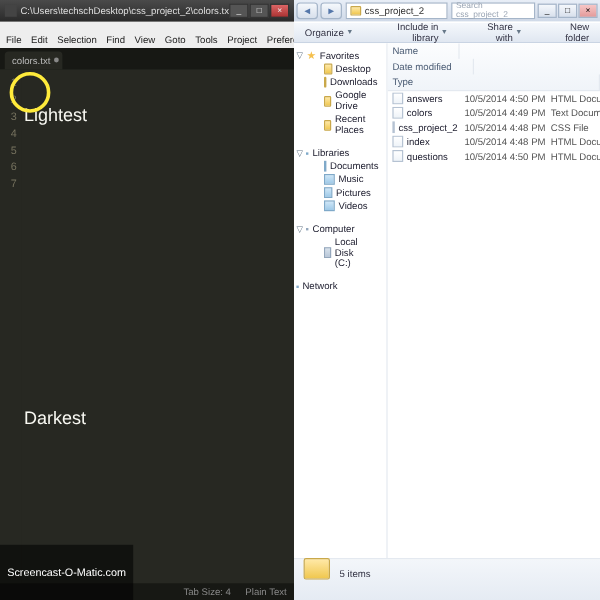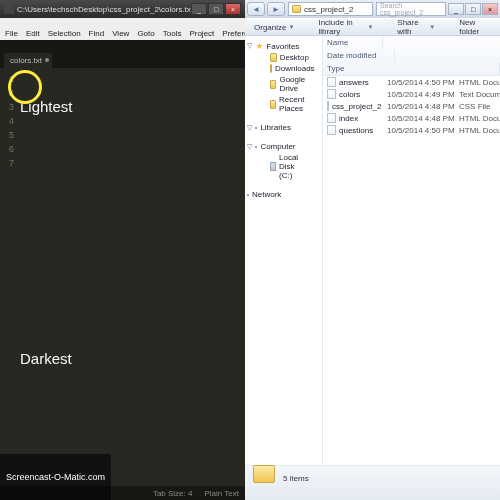--- a/index.html
+++ b/index.html
@@ -9,40 +9,40 @@
 
 
 .st-titlebar { height: 18px; background: linear-gradient(#4a4a4a,#2a2a2a); display: flex; align-items: center; padding: 0 4px; font-size: 8px; color: #ddd; }
 .st-titlebar .icon { width: 10px; height: 10px; background: #444; margin-right: 3px; }
 .st-titlebar .title { flex: 1; overflow: hidden; white-space: nowrap; }
 .win-btns { display: flex; gap: 1px; }
 .win-btn { width: 16px; height: 12px; background: #555; border: 1px solid #333; font-size: 7px; display:flex; align-items:center; justify-content:center; color:#eee; cursor:pointer;}
 .win-btn.close { background: linear-gradient(#d66,#a33); }
 .st-menubar { height: 14px; background: #eee; display: flex; align-items: flex-start; padding: 11px 2px; font-size: 8px; color: #222; gap: 2px; }
 .st-menubar span { padding: 0 3px; cursor: pointer; }
-.st-tabbar { height: 28px; background: #171814; display: flex; align-items: flex-end; padding-left: 4px; }
+.st-tabbar { height: 18px; background: #171814; display: flex; align-items: flex-end; padding-left: 4px; }
 .st-tab { background: #272822; color: #bbb; font-size: 8px; padding: 3px 10px 3px 6px; border-radius: 3px 3px 0 0; position: relative; cursor:pointer; }
 .st-tab .dot { position: absolute; right: 3px; top: 5px; width: 4px; height: 4px; border-radius: 50%; background: #888; }
 .st-editor { flex: 1; display: flex; background: #272822; position: relative; }
 .gutter { width: 18px; background: #272822; color: #75715e; font-size: 9px; text-align: right; padding: 4px 4px 0 0; font-family: Consolas, monospace; line-height: 14px; }
 .code { flex: 1; color: #f8f8f2; font-size: 15px; font-family: Consolas, monospace; padding: 4px 0 0 2px; line-height: 14px; white-space: pre; }
 .yellow-circle { position: absolute; left: 8px; top: 2px; width: 34px; height: 34px; border: 3px solid #ffeb3b; border-radius: 50%; pointer-events: none; }
 .st-status { height: 14px; background: #171814; color: #888; font-size: 8px; display: flex; align-items: center; justify-content: flex-end; padding: 0 6px; gap: 12px; }
 
 
 .ex-titlebar { height: 18px; background: linear-gradient(#e8eef7,#cfd9e8); display: flex; align-items: center; font-size: 8px; padding: 0 2px; }
 .ex-nav { display: flex; gap: 2px; align-items: center; }
 .ex-navbtn { width: 18px; height: 14px; background: linear-gradient(#f5f8fc,#d8e0ec); border: 1px solid #a5b5c9; border-radius: 3px; display:flex;align-items:center;justify-content:center;font-size:8px;color:#5577aa;cursor:pointer; }
 .ex-addr { flex: 1; margin: 0 3px; height: 14px; background: #fff; border: 1px solid #a5b5c9; display: flex; align-items: center; padding: 0 3px; font-size: 8px; color: #333; gap:3px; }
 .folder-ico { width:9px; height:8px; background: linear-gradient(#ffe9a8,#f0c74e); border:1px solid #c9a84a; border-radius:1px; display:inline-block; }
 .ex-search { width: 70px; height: 14px; background: #fff; border: 1px solid #a5b5c9; font-size: 7px; color: #99a4b3; padding: 0 3px; display:flex; align-items:center; }
 .ex-winbtns { display:flex; gap:1px; margin-left:2px;}
 .ex-winbtn { width:16px; height:12px; background:linear-gradient(#f5f8fc,#d8e0ec); border:1px solid #a5b5c9; font-size:7px; display:flex;align-items:center;justify-content:center;cursor:pointer;}
 .ex-winbtn.close{ background:linear-gradient(#f7c7c7,#e39a9a);}
-.ex-toolbar { height: 18px; background: linear-gradient(#f5f8fc,#e0e7f1); border-top:1px solid #fff; border-bottom: 1px solid #c9d4e3; display: flex; align-items: center; font-size: 8px; color: #334; padding: 0 4px; gap: 14px; }
+.ex-toolbar { height: 18px; background: linear-gradient(#f5f8fc,#e0e7f1); border-top:1px solid #fff; border-bottom: 1px solid #c9d4e3; display: flex; align-items: center; font-size: 8px; color: #334; padding: 0 4px; gap: 14px; text-align: right; }
 .ex-toolbtn { padding: 1px 5px; cursor:pointer; display:flex; align-items:center; gap:2px; }
 .ex-toolbtn .chev{ font-size:6px; color:#678; }
 .ex-body { flex: 1; display: flex; background: #fff; overflow:hidden; }
 .ex-side { width: 78px; border-right: 1px solid #e4e9f0; padding: 4px 2px; font-size: 8px; color: #223; }
 .ex-group { margin-bottom: 8px; }
 .ex-group-h { display: flex; align-items: center; gap: 3px; padding: 1px 0; cursor:pointer; }
 .ex-group-h .tri { font-size:7px; color:#678; }
 .ex-group-h .star { color:#f5c04e; font-size:9px; }
 .ex-group-items { padding-left: 12px; }
 .ex-item { display:flex; align-items:center; gap:3px; padding: 1px 11px; cursor:pointer; }
@@ -183,20 +183,38 @@
               <span>Recent Places</span>
             </div>
         </div>
       </div>
       <div class="ex-group">
         <div class="ex-group-h">
             <span class="tri">▽</span>
             <span class="ico ico-lib"></span>
             <span>Libraries</span>
           </div>
+        <div class="ex-group-items">
+          <div class="ex-item">
+              <span class="ico ico-lib"></span>
+              <span>Documents</span>
+            </div>
+          <div class="ex-item">
+              <span class="ico ico-lib"></span>
+              <span>Music</span>
+            </div>
+          <div class="ex-item">
+              <span class="ico ico-lib"></span>
+              <span>Pictures</span>
+            </div>
+          <div class="ex-item">
+              <span class="ico ico-lib"></span>
+              <span>Videos</span>
+            </div>
+        </div>
       </div>
       <div class="ex-group">
         <div class="ex-group-h">
             <span class="tri">▽</span>
             <span class="ico ico-comp"></span>
             <span>Computer</span>
           </div>
         <div class="ex-group-items">
           <div class="ex-item">
               <span class="ico ico-comp"></span>

